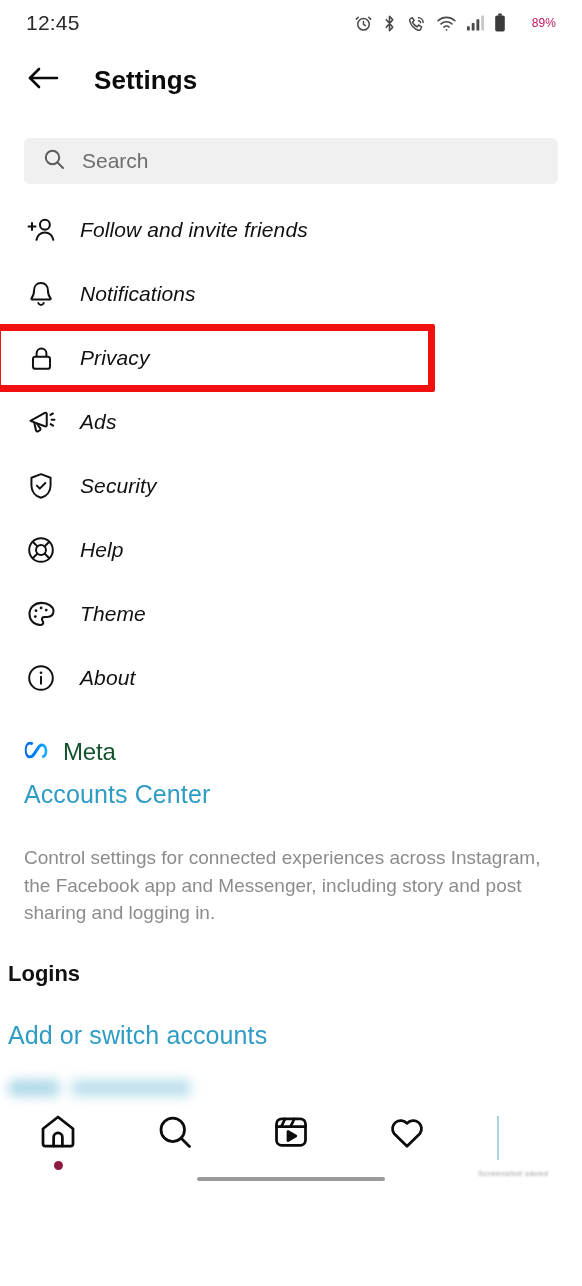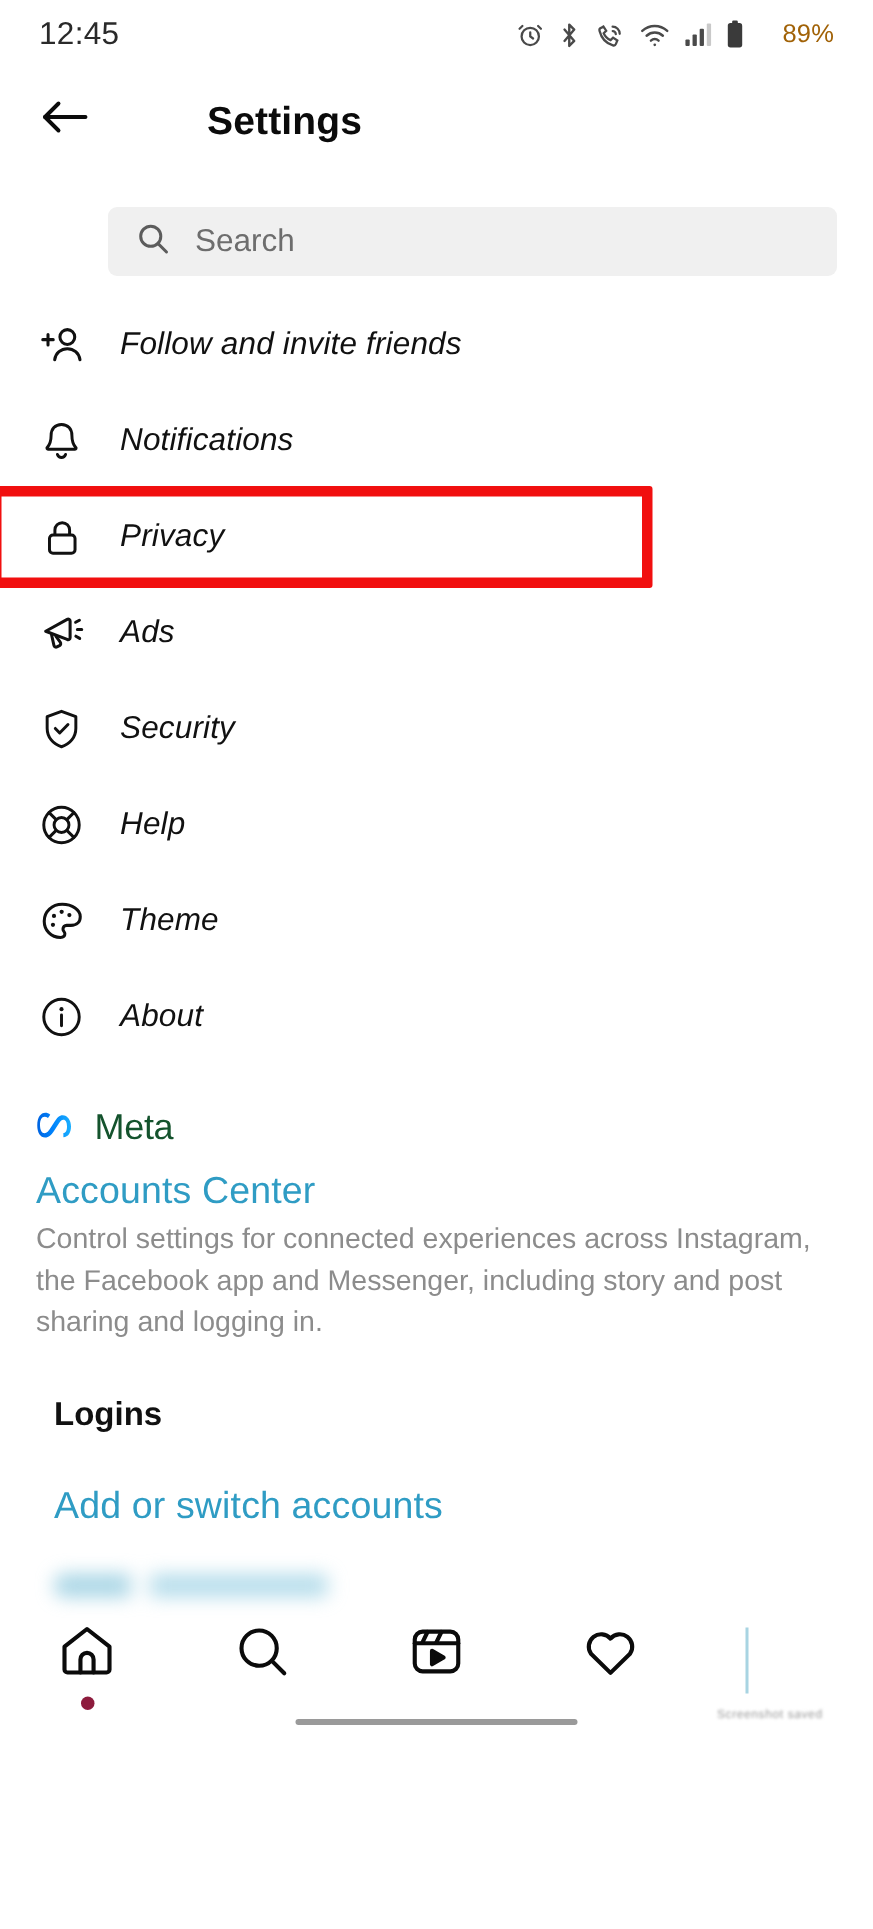--- a/index.html
+++ b/index.html
@@ -27,50 +27,49 @@
   }
   .status-time {
     font-size:21px; color:#2a2a2a;
     letter-spacing:.2px;
   }
   .status-icons {
     display:flex; align-items:center; gap:9px;
   }
   .status-icons svg { display:block; }
   .status-batt {
-    font-size:17px; color:#a16207;
+    font-size:12px; color:#be185d;
     margin-left:17px; letter-spacing:.1px;
   }
 
   
   .header {
     height:68px; flex:0 0 68px;
     display:flex; align-items:center;
     padding-left:24px; gap:32px;
   }
   .back-btn {
     width:38px; height:38px;
     display:flex; align-items:center; justify-content:center;
     cursor:pointer;
   }
   .page-title {
     font-size:26px; font-weight:bold;
-    color:#0b0b0b; letter-spacing:.1px;margin-left:44px;
+    color:#0b0b0b; letter-spacing:.1px;
   }
 
   
   .search-wrap { padding:24px 24px 0 24px; }
   .search-bar {
     height:46px;
     background:#f0f0f0;
     border-radius:6px;
     display:flex; align-items:center;
     padding:0 18px; gap:16px;
     cursor:text;
-    margin-left:48px;
   }
   .search-text {
     font-size:21px; color:#6d6d6d;
   }
 
   
   .menu { padding-top:14px; position:relative; }
   .menu-item {
     height:64px;
     display:flex; align-items:center;
@@ -111,28 +110,28 @@
     letter-spacing:-.2px;
     font-weight:500;
   }
   .link-text {
     font-size:25px; color:#2f9cc4;
     letter-spacing:.1px;
     cursor:pointer;
     display:inline-block;
   }
   .meta-desc {
-    margin-top:4px;
+    margin-top:35px;
     font-size:19px; line-height:1.45;
     color:#8c8c8c;
     max-width:528px;
   }
 
   
-  .logins-section { padding:34px 24px 0 36px; }
+  .logins-section { padding:34px 24px 0 8px; }
   .section-head {
     font-size:22px; font-weight:bold;
     color:#111111; margin-bottom:34px;
   }
   .blurred-user {
     margin-top:30px;
     width:186px; height:16px;
     border-radius:7px;
     background:linear-gradient(90deg,
        rgba(120,190,215,.62) 0%, rgba(120,190,215,.62) 26%,

